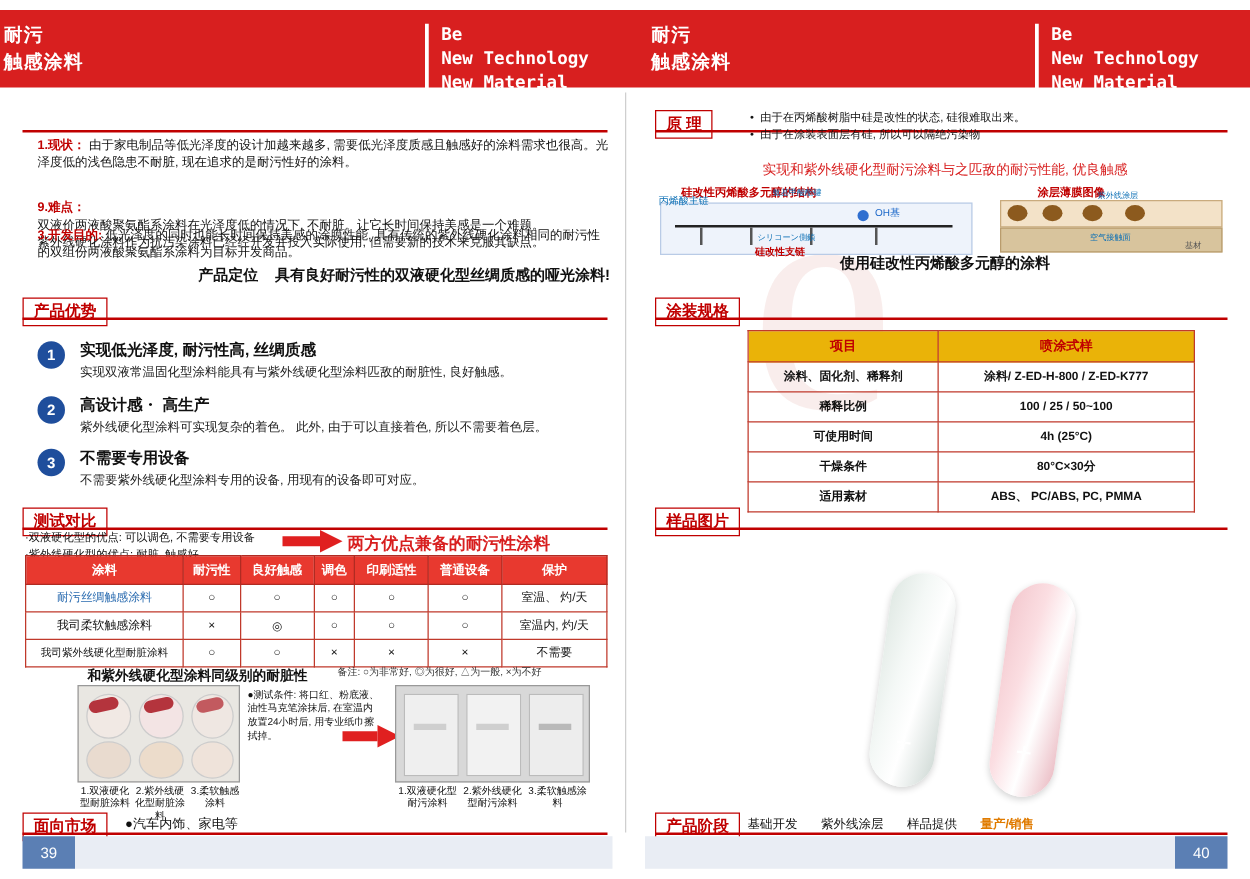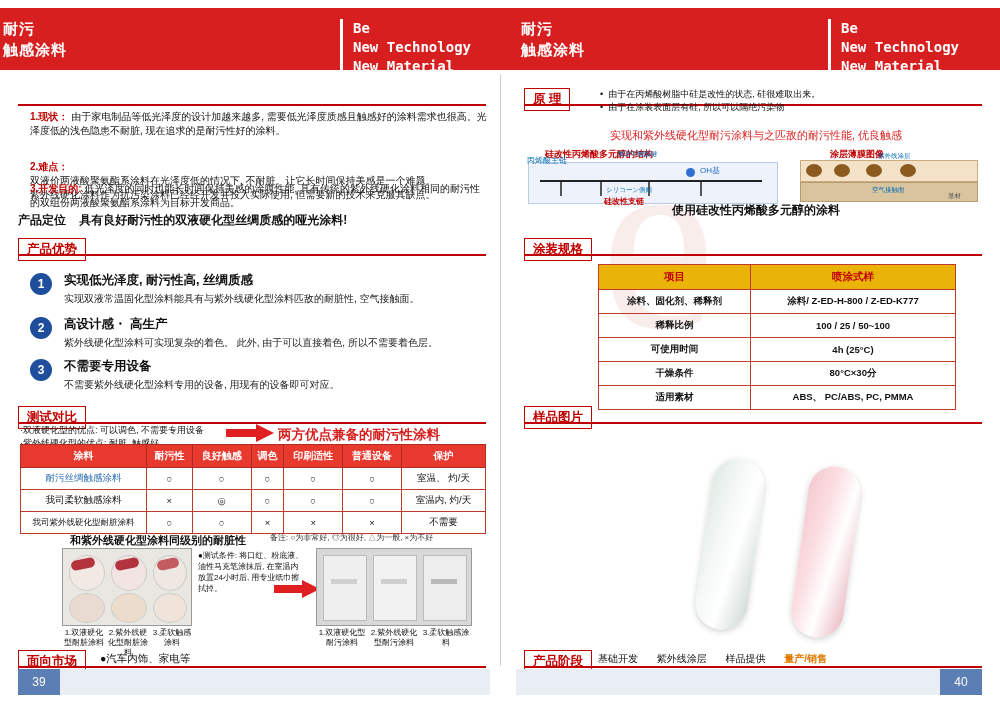--- a/index.html
+++ b/index.html
@@ -55,21 +55,21 @@
   .blk { position: absolute; }
 
   #dev-bg { left: 18px; top: 88px; width: 210px; }
   #dev-bg-line { left: 18px; top: 104px; width: 468px; }
   .kv { font-size: 10px; line-height: 14px; }
   .kv .k { color: #c00000; font-weight: bold; }
   .kv .v { color: #111; }
 
   #pos-row {
     left: 18px; top: 212px; width: 470px;
-    font-size: 12px; font-weight: bold;
+    font-size: 12px; font-weight: bold; text-align: right;
   }
   #pos-row .plabel { color: #111; }
   #pos-row .ptext { color: #111; }
 
   #adv-label { left: 18px; top: 238px; }
   #adv-line { left: 18px; top: 254px; width: 468px; }
 
   .numrow { position: absolute; left: 30px; width: 460px; }
   .circle {
     width: 22px; height: 22px; border-radius: 50%;
@@ -230,21 +230,21 @@
 
   <div class="divider"></div>
 
   <div class="secline" id="dev-bg-line"></div>
 
   <div class="blk kv" style="left:30px; top:110px; width:458px;">
     <span class="k">1.现状：</span>
     <span class="v">由于家电制品等低光泽度的设计加越来越多, 需要低光泽度质感且触感好的涂料需求也很高。光泽度低的浅色隐患不耐脏, 现在追求的是耐污性好的涂料。</span>
   </div>
   <div class="blk kv" style="left:30px; top:146px; width:458px; white-space:pre-line;">
-    <span class="k">2.难点：</span>
+    <span class="k">9.难点：</span>
     <span class="v">双液价两液酸聚氨酯系涂料在光泽度低的情况下, 不耐脏。让它长时间保持美感是一个难题。
 紫外线硬化涂料作为抗污染涂料已经经开发并投入实际使用, 但需要新的技术来克服其缺点。</span>
   </div>
   <div class="blk kv" style="left:30px; top:182px; width:458px;">
     <span class="k">3.开发目的:</span>
     <span class="v">低光泽度的同时也能长时间保持美感的涂膜性能, 具有传统的紫外线硬化涂料相同的耐污性的双组份两液酸聚氨酯系涂料为目标开发商品。</span>
   </div>
 
   <div class="blk" id="pos-row">
     <span class="plabel">产品定位</span>
@@ -252,21 +252,21 @@
   </div>
 
   <div class="blk" id="adv-label">
     <span class="seclabel">产品优势</span>
   </div>
   <div class="secline" id="adv-line"></div>
 
   <div class="numrow" style="top:272px;">
     <div class="circle">1</div>
     <div class="t1">实现低光泽度, 耐污性高, 丝绸质感</div>
-    <div class="t2">实现双液常温固化型涂料能具有与紫外线硬化型涂料匹敌的耐脏性, 空气接触面。</div>
+    <div class="t2">实现双液常温固化型涂料能具有与紫外线硬化型涂料匹敌的耐脏性, 良好触感。</div>
   </div>
   <div class="numrow" style="top:316px;">
     <div class="circle">2</div>
     <div class="t1">高设计感・ 高生产</div>
     <div class="t2">紫外线硬化型涂料可实现复杂的着色。  此外, 由于可以直接着色, 所以不需要着色层。</div>
   </div>
   <div class="numrow" style="top:358px;">
     <div class="circle">3</div>
     <div class="t1">不需要专用设备</div>
     <div class="t2">不需要紫外线硬化型涂料专用的设备, 用现有的设备即可对应。</div>

